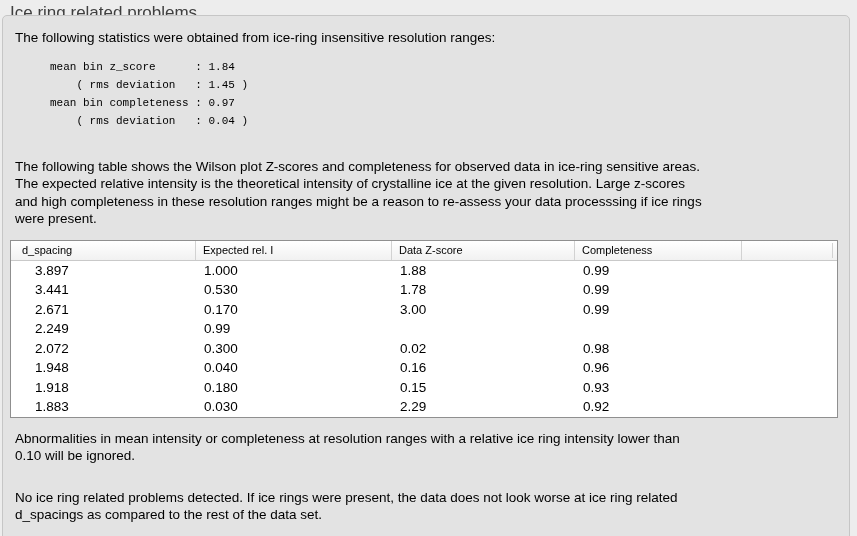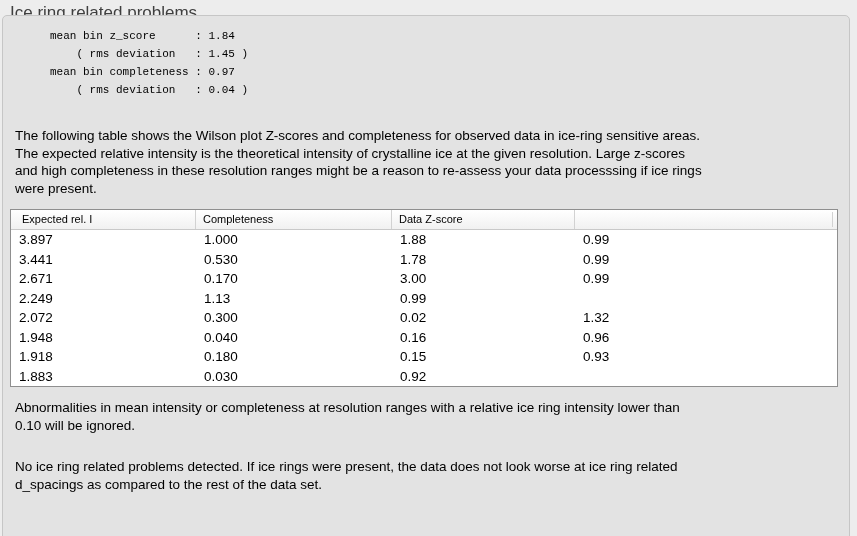--- a/index.html
+++ b/index.html
@@ -76,48 +76,50 @@
     display: flex;
     height: 19.5px;
   }
   .td {
     font-size: 13.5px;
     line-height: 19.5px;
     padding-left: 8px;
     overflow: hidden;
     white-space: nowrap;
   }
-  .td:nth-child(1) { width: 185px; padding-left: 8px; }
+  .td:nth-child(1) { width: 185px; padding-left: 24px; }
   .td:nth-child(2) { width: 196px; }
   .td:nth-child(3) { width: 183px; }
   .td:nth-child(4) { width: 167px; }
 </style>
 </head>
 <body>
 
 <div class="panel-title">Ice ring related problems</div>
 
 <div class="group-box">
 
+  <div class="para first">The following statistics were obtained from ice-ring insensitive resolution ranges:</div>
 
   <pre class="stats-pre">mean bin z_score      : 1.84
     ( rms deviation   : 1.45 )
 mean bin completeness : 0.97
     ( rms deviation   : 0.04 )</pre>
 
   <div class="para desc">The following table shows the Wilson plot Z-scores and completeness for observed data in ice-ring sensitive areas.
 The expected relative intensity is the theoretical intensity of crystalline ice at the given resolution. Large z-scores
 and high completeness in these resolution ranges might be a reason to re-assess your data processsing if ice rings
 were present.</div>
 
   <div class="ice-table">
     <div class="thead">
+        <div class="th">d_spacing</div>
         <div class="th">Expected rel. I</div>
+        <div class="th">Data Z-score</div>
         <div class="th">Completeness</div>
-        <div class="th">Data Z-score</div>
         <div class="th filler"></div>
       </div>
     <div>
         <div class="tr">
           <div class="td">3.897</div>
           <div class="td">1.000</div>
           <div class="td">1.88</div>
           <div class="td">0.99</div>
         </div>
         <div class="tr">
@@ -127,44 +129,44 @@
           <div class="td">0.99</div>
         </div>
         <div class="tr">
           <div class="td">2.671</div>
           <div class="td">0.170</div>
           <div class="td">3.00</div>
           <div class="td">0.99</div>
         </div>
         <div class="tr">
           <div class="td">2.249</div>
-          <div class="td">1.13</div>
           <div class="td">0.99</div>
         </div>
         <div class="tr">
           <div class="td">2.072</div>
           <div class="td">0.300</div>
           <div class="td">0.02</div>
-          <div class="td">1.32</div>
+          <div class="td">0.98</div>
         </div>
         <div class="tr">
           <div class="td">1.948</div>
           <div class="td">0.040</div>
           <div class="td">0.16</div>
           <div class="td">0.96</div>
         </div>
         <div class="tr">
           <div class="td">1.918</div>
           <div class="td">0.180</div>
           <div class="td">0.15</div>
           <div class="td">0.93</div>
         </div>
         <div class="tr">
           <div class="td">1.883</div>
           <div class="td">0.030</div>
+          <div class="td">2.29</div>
           <div class="td">0.92</div>
         </div>
       </div>
   </div>
 
   <div class="para note">Abnormalities in mean intensity or completeness at resolution ranges with a relative ice ring intensity lower than
 0.10 will be ignored.</div>
 
   <div class="para concl">No ice ring related problems detected. If ice rings were present, the data does not look worse at ice ring related
 d_spacings as compared to the rest of the data set.</div>

